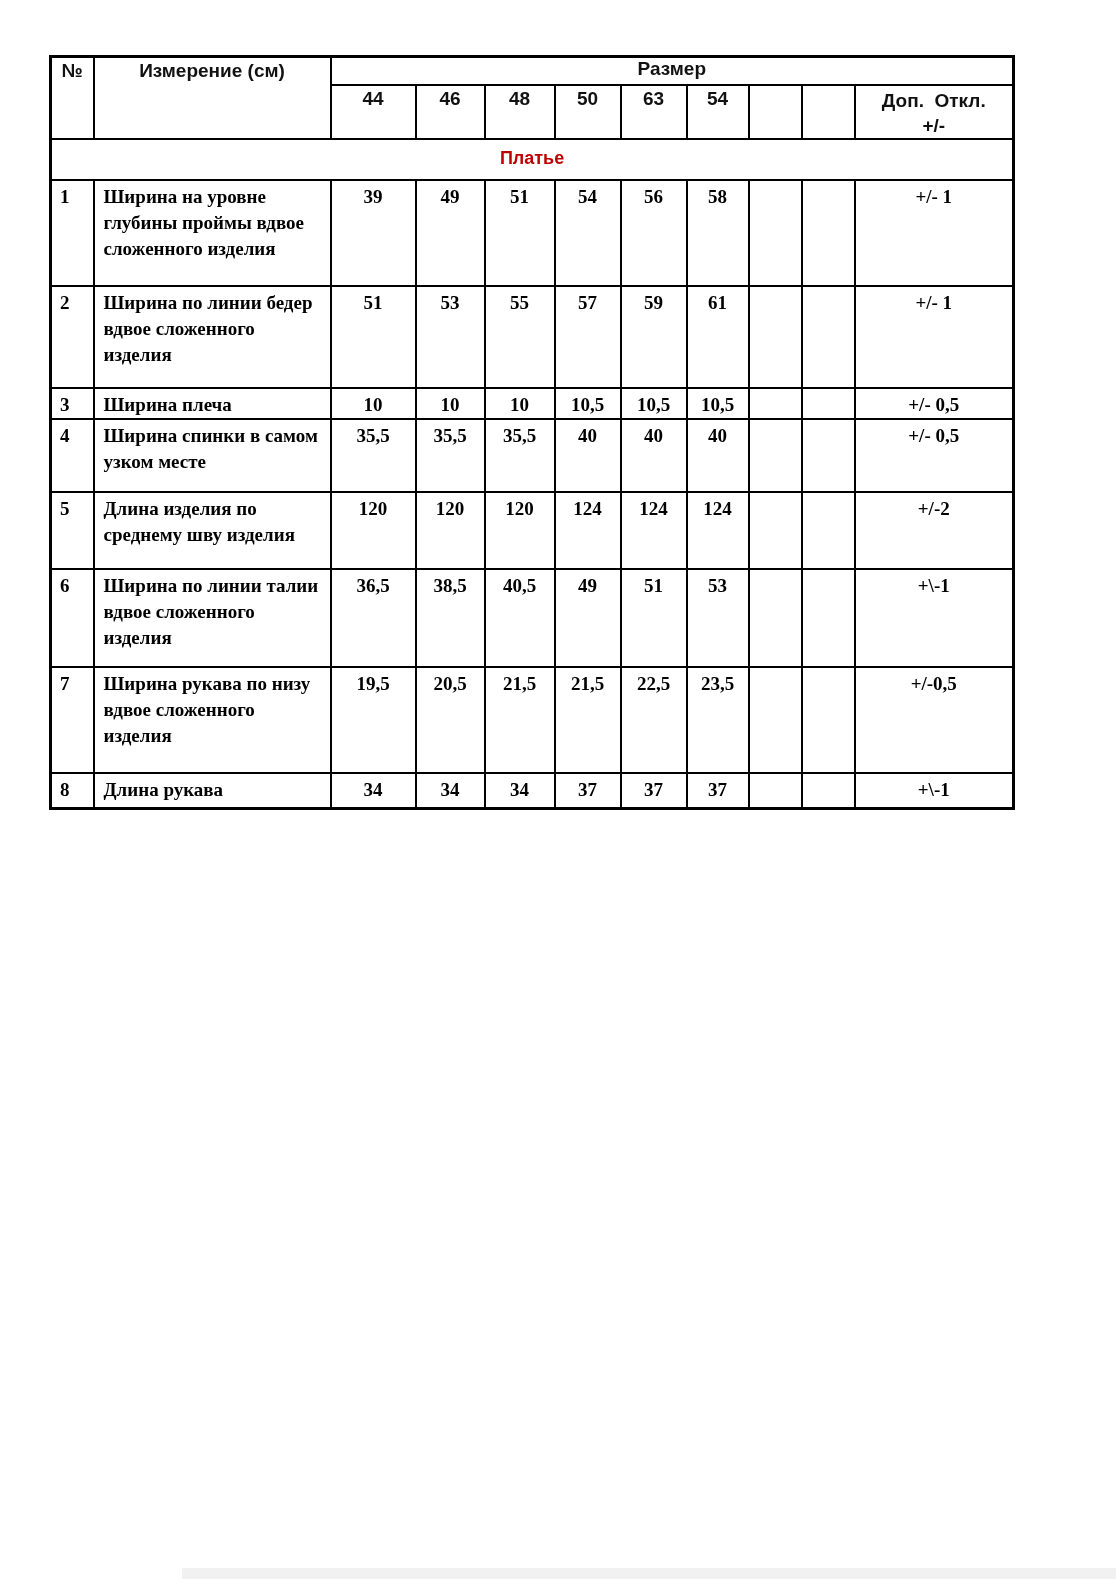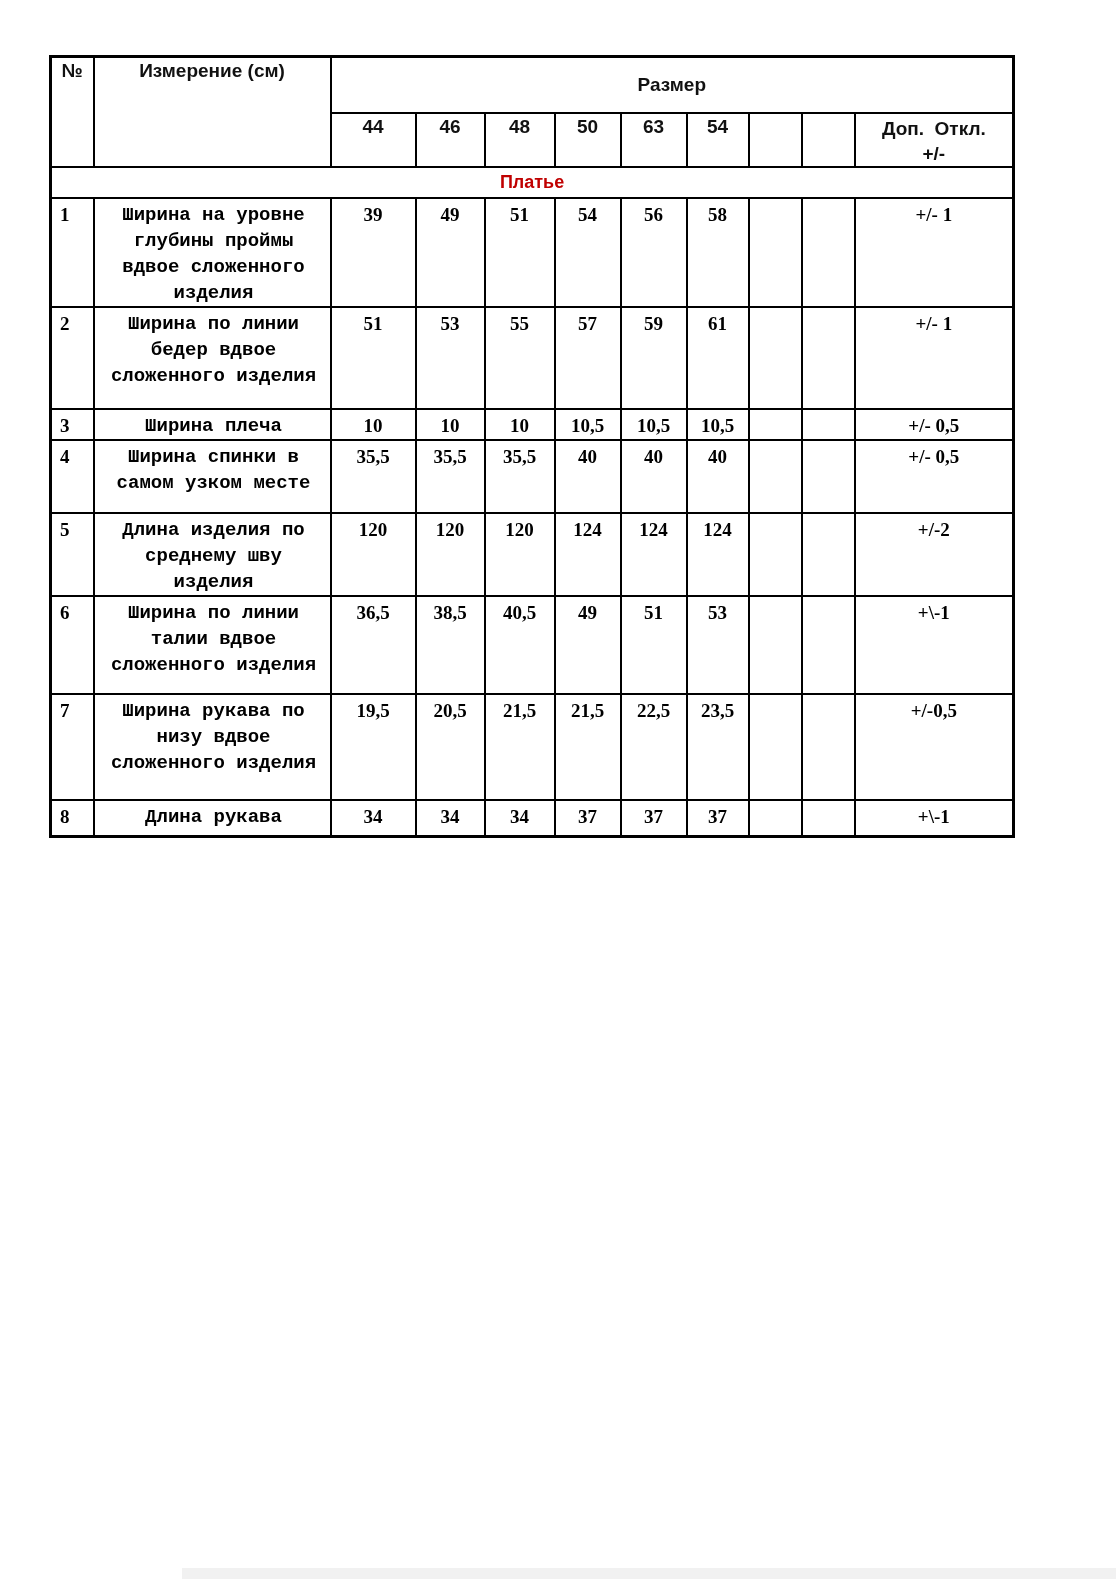--- a/index.html
+++ b/index.html
@@ -51,41 +51,41 @@
   }
   th{
     font-family:"Liberation Sans",sans-serif;
     font-size:19px;
     font-weight:bold;
     color:#111;
     padding:2px 2px 0 2px;
     text-align:center;
   }
   .th-measure{text-align:center;}
-  .th-sizegroup{vertical-align:middle;padding:16px;}
+  .th-sizegroup{vertical-align:middle;padding:0;}
   .th-tol{line-height:25px;}
   .th-tol .l1{white-space:pre;}
   tr.section-row td{
     text-align:center;
     vertical-align:middle;
     font-family:"Liberation Sans",sans-serif;
     font-size:18px;
     font-weight:bold;
     color:#C00000;
     padding:1px 0 2px 0;
   }
   td.serif, th.rowhead{
     font-family:"Liberation Serif","DejaVu Serif",serif;
     font-weight:bold;
     font-size:19px;
     line-height:26px;
     color:#000;
   }
   td.c-rownum{padding:3px 0 0 8px;text-align:left;}
-  td.c-name{padding:3px 6px 0 9px;text-align:center;font-family:Liberation Mono, monospace;}
+  td.c-name{padding:3px 6px 0 9px;text-align:left;}
   td.c-val{padding:3px 0 0 0;text-align:center;}
   td.c-tol{padding:3px 0 0 0;text-align:center;}
   
   .page-edge{
     position:absolute;
     left:182px;right:0;bottom:0;height:11px;
     background:#f1f1f1;
   }
 </style>
 </head>
@@ -123,21 +123,21 @@
       <th>63</th>
       <th>54</th>
       <th></th>
       <th></th>
       <th class="th-tol">
         <div class="l1">Доп.  Откл.</div>
         <div class="l2">+/-</div>
       </th>
     </tr>
 
-    <tr class="section-row" style="height:31px">
+    <tr class="section-row" style="height:41px">
       <td colspan="11">Платье</td>
     </tr>
 
     <tr style="height:106px">
       <td class="serif c-rownum">1</td>
       <td class="serif c-name">Ширина на уровне глубины проймы вдвое сложенного изделия</td>
       <td class="serif c-val">39</td>
       <td class="serif c-val">49</td>
       <td class="serif c-val">51</td>
       <td class="serif c-val">54</td>

